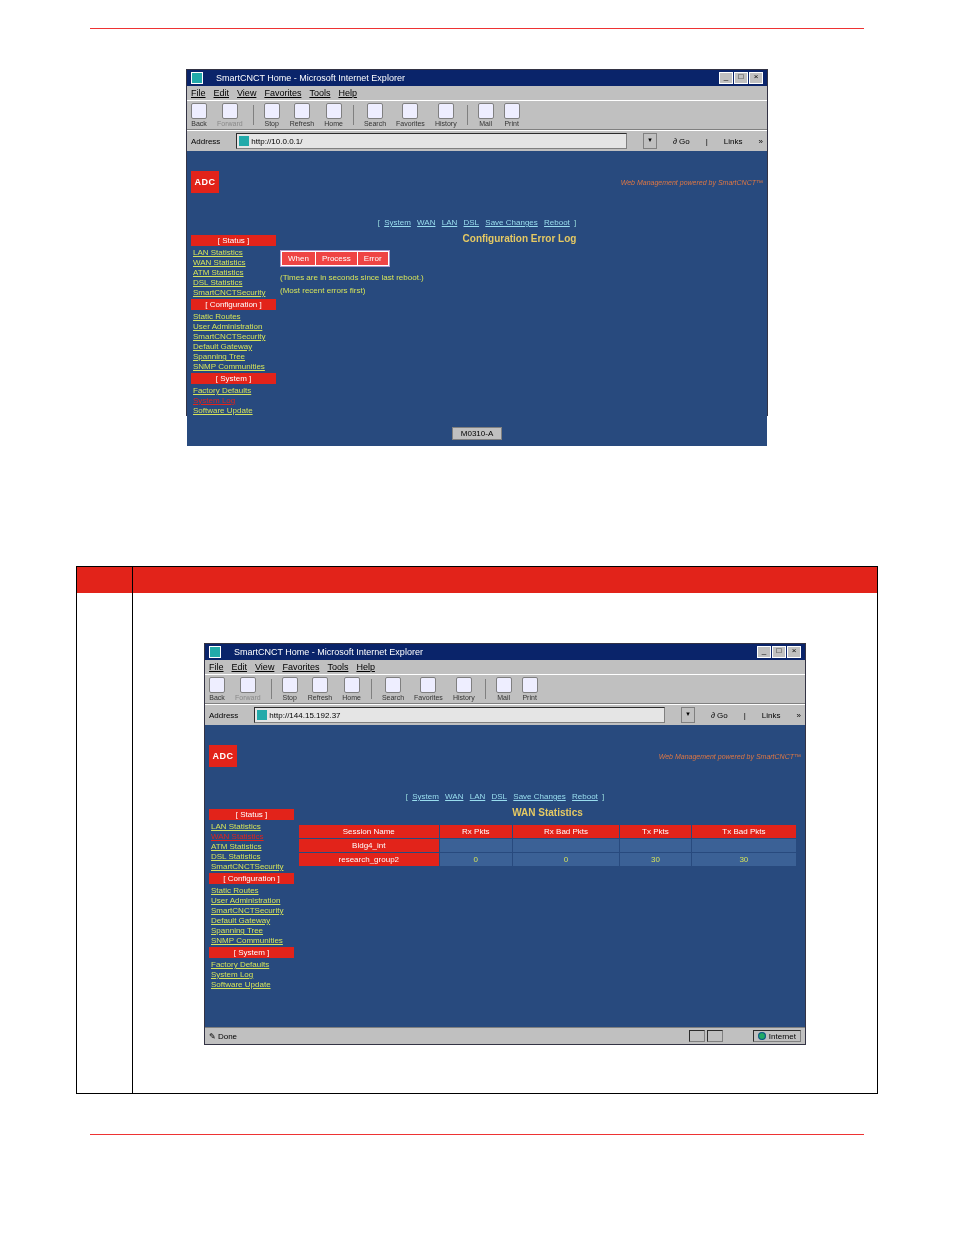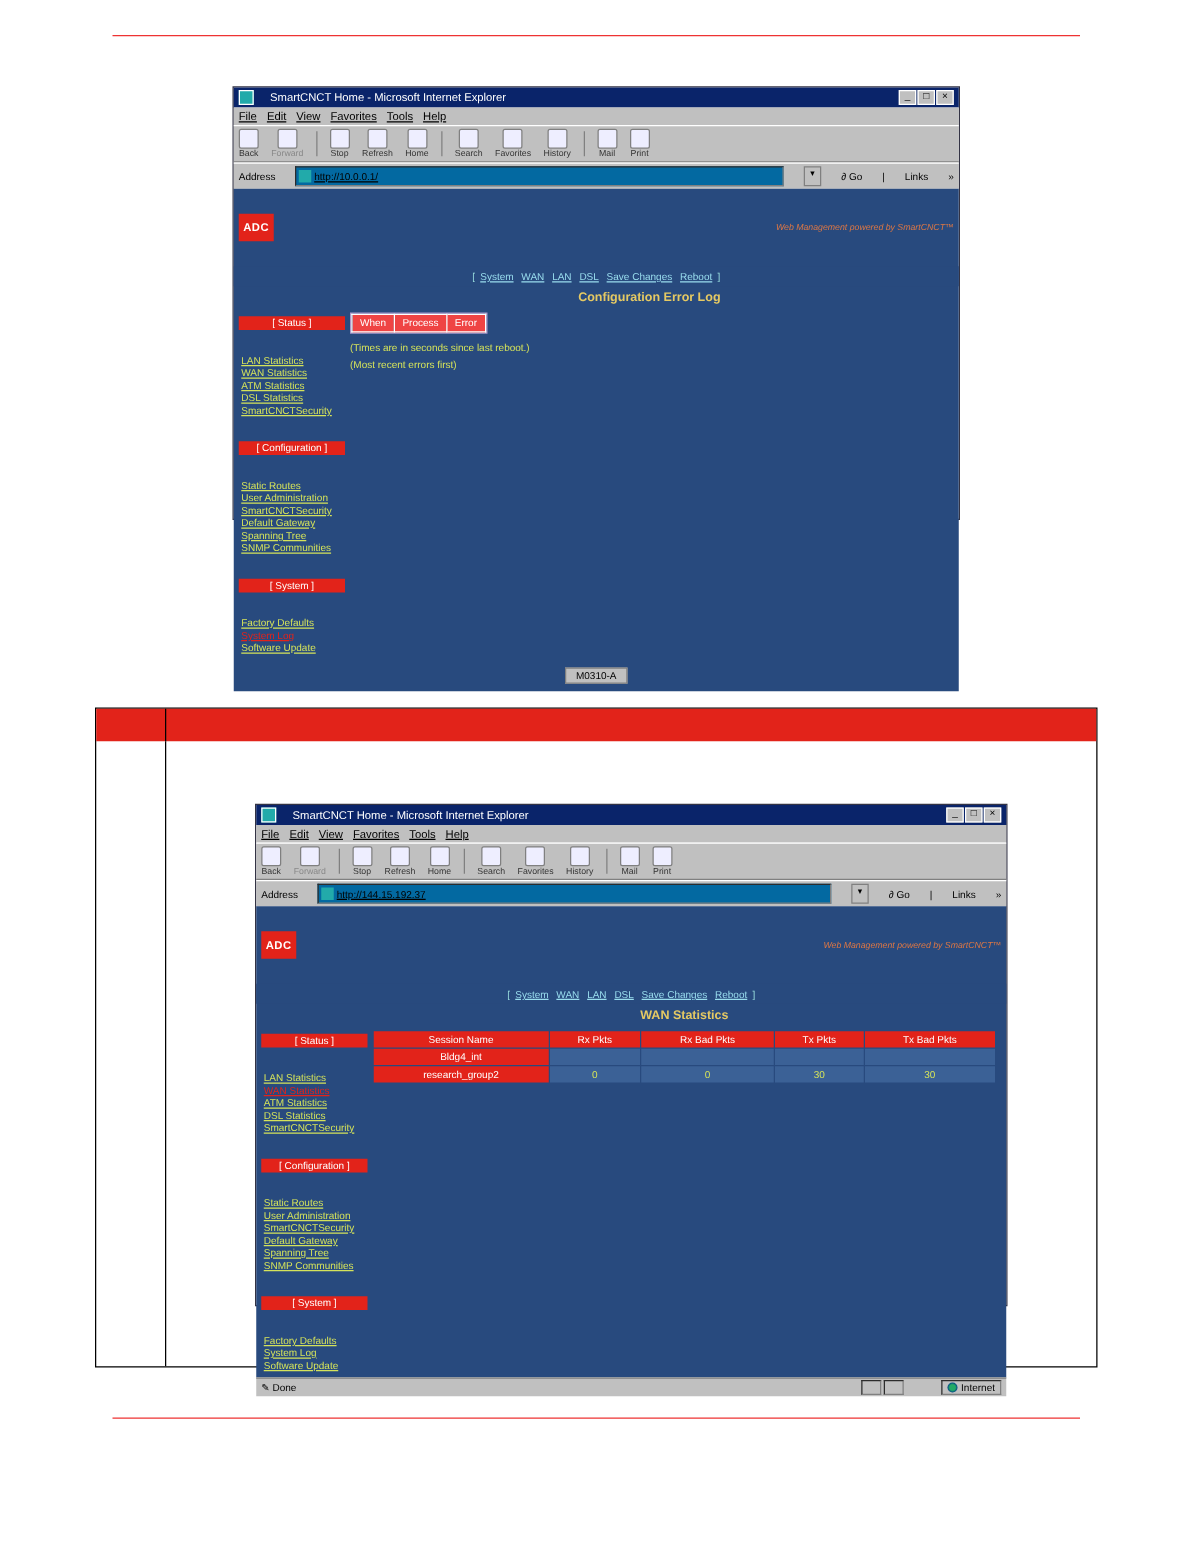--- a/index.html
+++ b/index.html
@@ -16,34 +16,34 @@
 .win-btn{width:12px;height:10px;background:#c0c0c0;border:1px solid #fff;color:#000;font-size:8px;line-height:8px;text-align:center;}
 .ie-menubar{background:#c0c0c0;padding:2px 4px;font-size:9px;display:flex;gap:8px;}
 .ie-menubar span{text-decoration:underline;text-decoration-color:#000;text-decoration-thickness:0;}
 .ie-toolbar{background:#c0c0c0;padding:2px 4px;display:flex;gap:10px;align-items:center;border-top:1px solid #fff;border-bottom:1px solid #808080;}
 .tb-item{display:flex;flex-direction:column;align-items:center;font-size:7px;color:#333;gap:1px;}
 .tb-item.disabled{color:#888;}
 .tb-icon{width:14px;height:14px;border:1px solid #808080;background:#eef;border-radius:2px;}
 .tb-sep{width:1px;height:20px;background:#808080;}
 .ie-address{background:#c0c0c0;padding:2px 4px;display:flex;align-items:center;gap:16px;font-size:8px;border-top:1px solid #fff;}
 .addr-label{color:#000;}
-.addr-input{flex:1;display:flex;align-items:center;background:#0369a1;border:1px inset #808080;padding:0 2px;height:14px;text-decoration:underline;}
+.addr-input{flex:1;display:flex;align-items:center;background:#e5e5e5;border:1px inset #808080;padding:0 2px;height:14px;}
 .addr-input .doc-icon{width:10px;height:10px;background:#2aa;margin-right:2px;display:inline-block;}
 .addr-dd{width:12px;height:14px;background:#c0c0c0;border:1px solid #808080;text-align:center;font-size:7px;line-height:12px;color:#000;}
 .go-btn{color:#000;}
 .links-lbl{color:#000;}
 .logo-row{padding:20px 4px;display:flex;align-items:center;justify-content:space-between;}
 .adc-logo{width:28px;height:22px;background:#e2231a;color:#fff;font-weight:bold;font-size:9px;display:flex;align-items:center;justify-content:center;letter-spacing:0.5px;}
 .wm-text{color:#d74;font-size:7px;font-style:italic;}
 .subnav{background:#284a7e;text-align:center;padding:2px 0;}
 .subnav-inner{display:inline-block;color:#9dd;font-size:8px;}
 .subnav a{color:#9de;text-decoration:underline;margin:0 2px;}
 .app-main-row{display:flex;}
 .sidebar{width:85px;padding:4px 0 4px 4px;}
-.sb-section{background:#e2231a;color:#fff;font-size:8px;text-align:center;padding:1px 2px;margin:20px 0;}
+.sb-section{background:#e2231a;color:#fff;font-size:8px;text-align:center;padding:1px 2px;margin:2px 0;}
 .sb-link{color:#d5e35a;font-size:8px;text-decoration:underline;margin:1px 0;display:block;padding:0 2px;}
 .sb-link.active{color:#e2231a;}
 .content{flex:1;padding:4px 8px 4px 4px;}
 .page-title{color:#e5c963;font-weight:bold;font-size:10px;text-align:center;margin:0 0 6px 0;}
 .notes{color:#d5e35a;font-size:8px;margin:4px 0;}
 .err-table-box{display:inline-block;border:1px solid #a9c;}
 .err-table-box table{border-collapse:collapse;}
 .err-table-box th{background:#ef4444;color:#fff;font-size:8px;padding:2px 6px;border:1px solid #fff;font-weight:normal;}
 .model-badge{background:#c0c0c0;border:1px solid #808080;color:#000;font-size:8px;padding:1px 8px;display:inline-block;}
 .model-row{text-align:center;padding:6px 0;}

